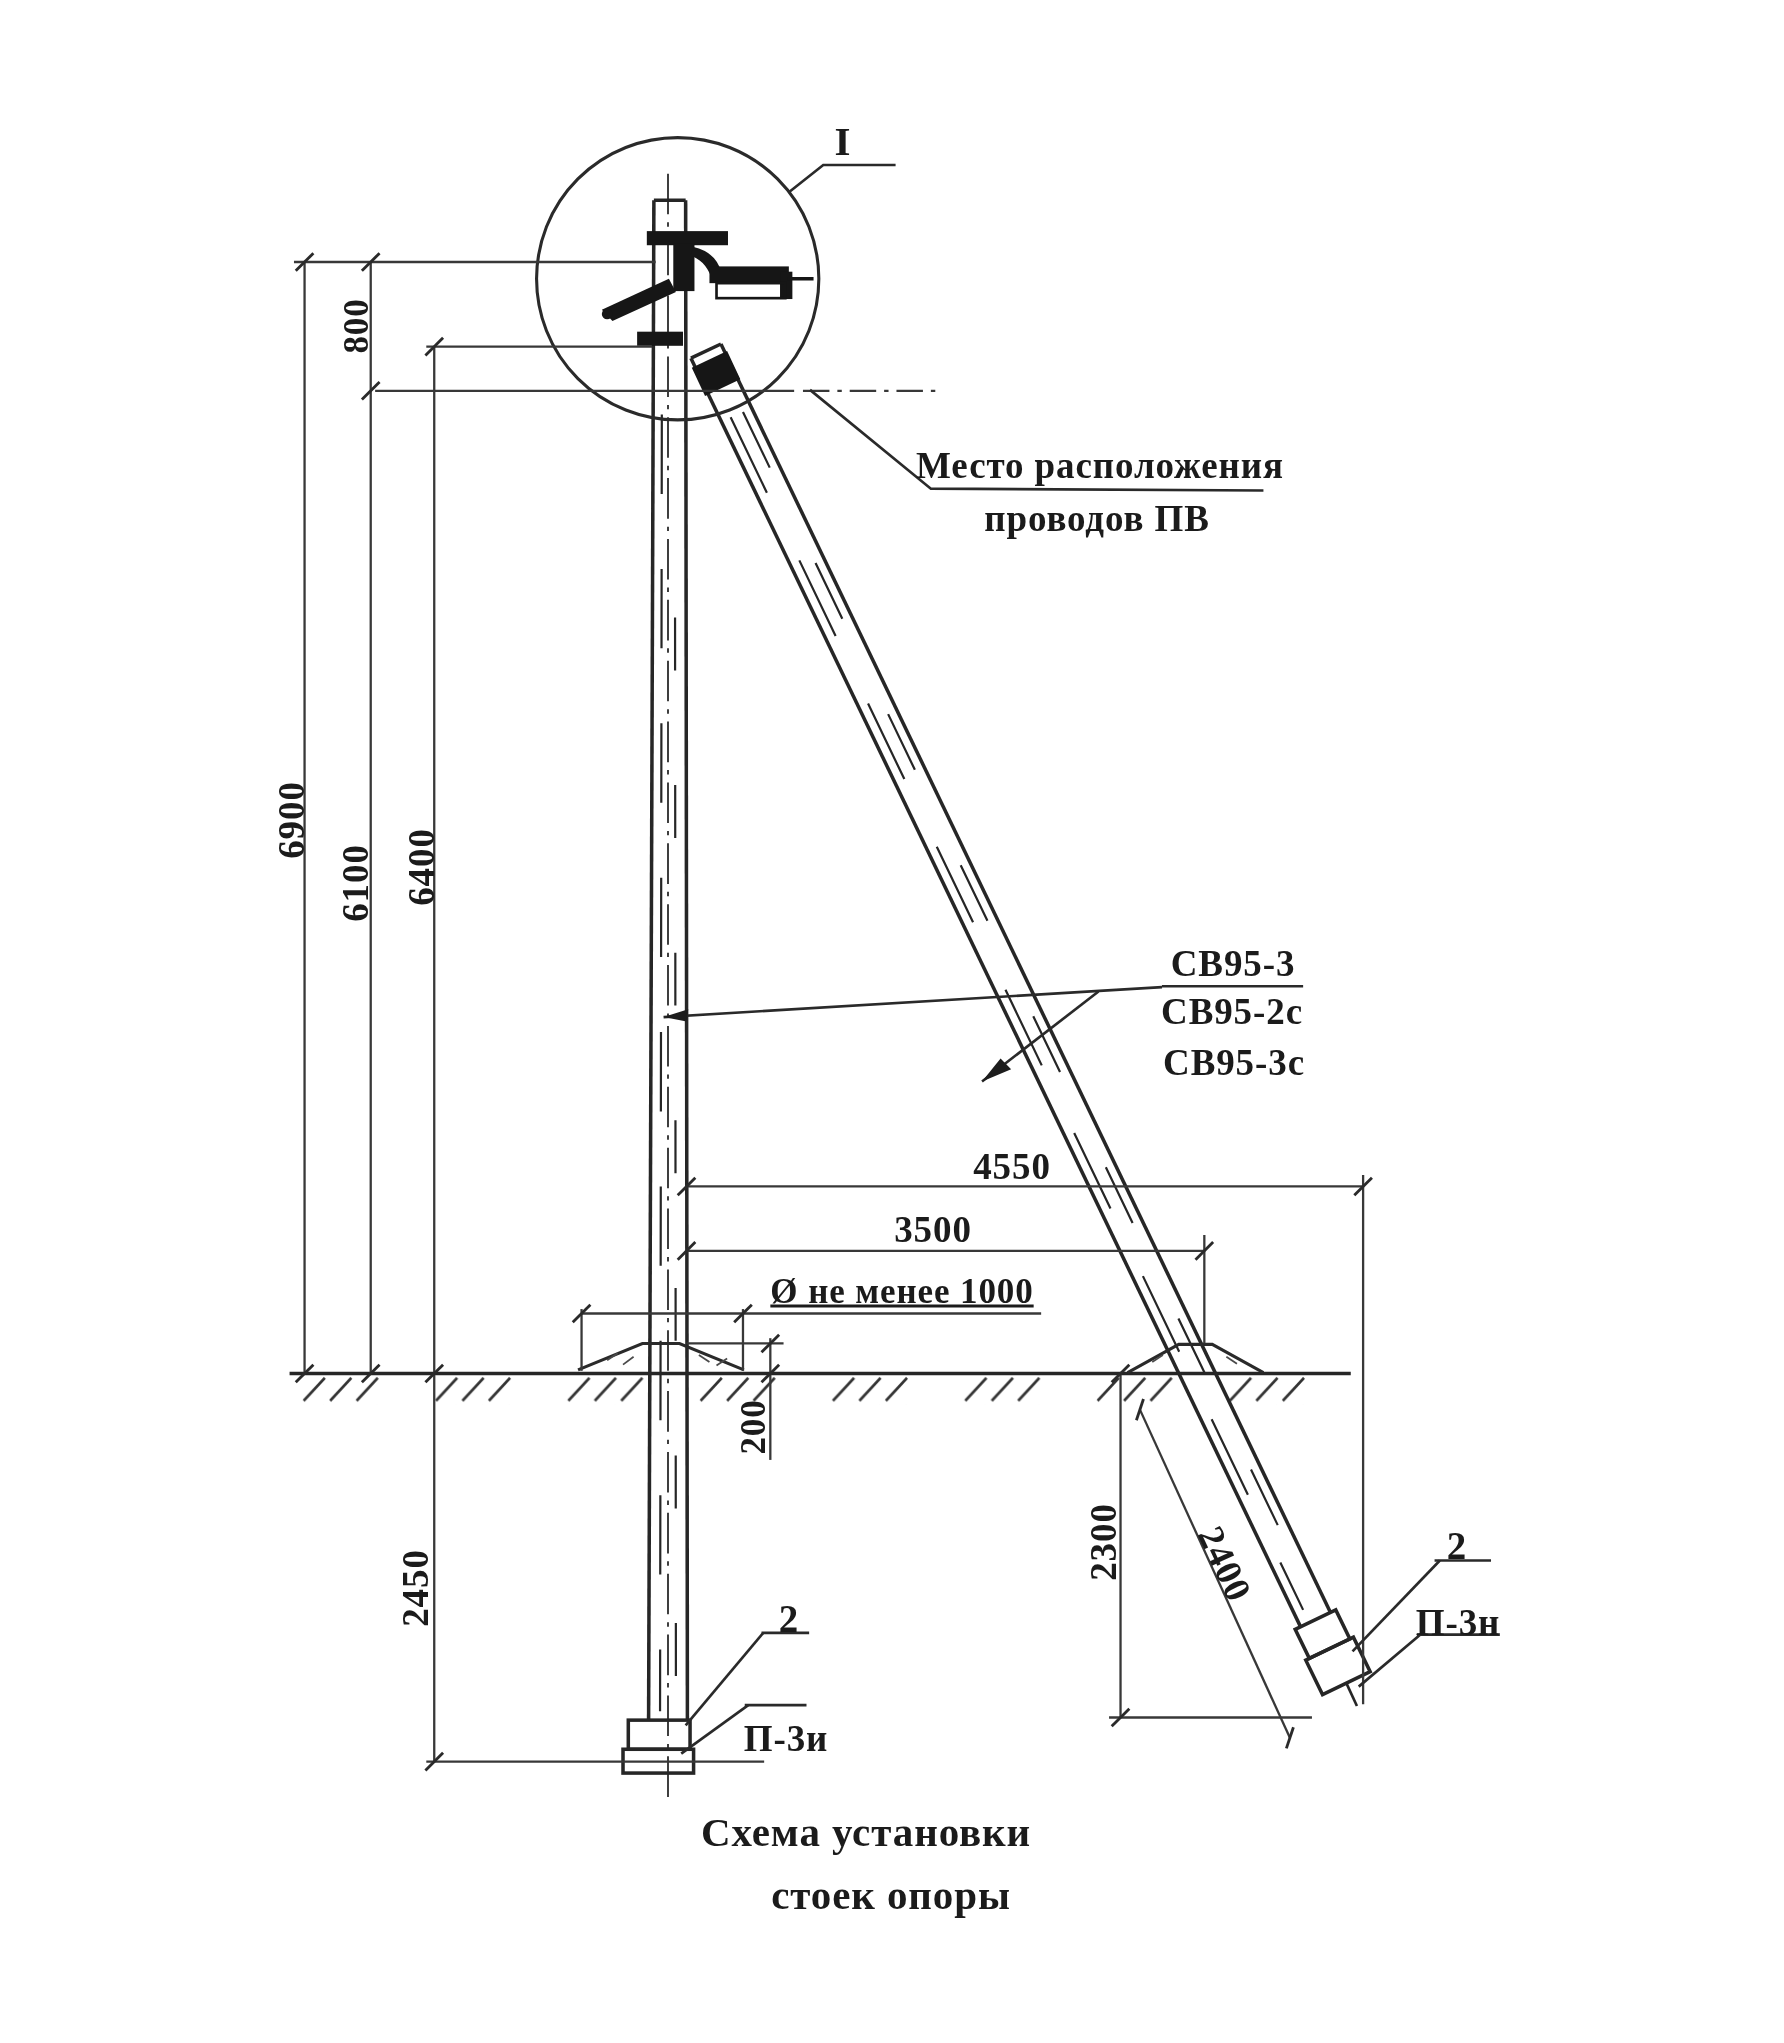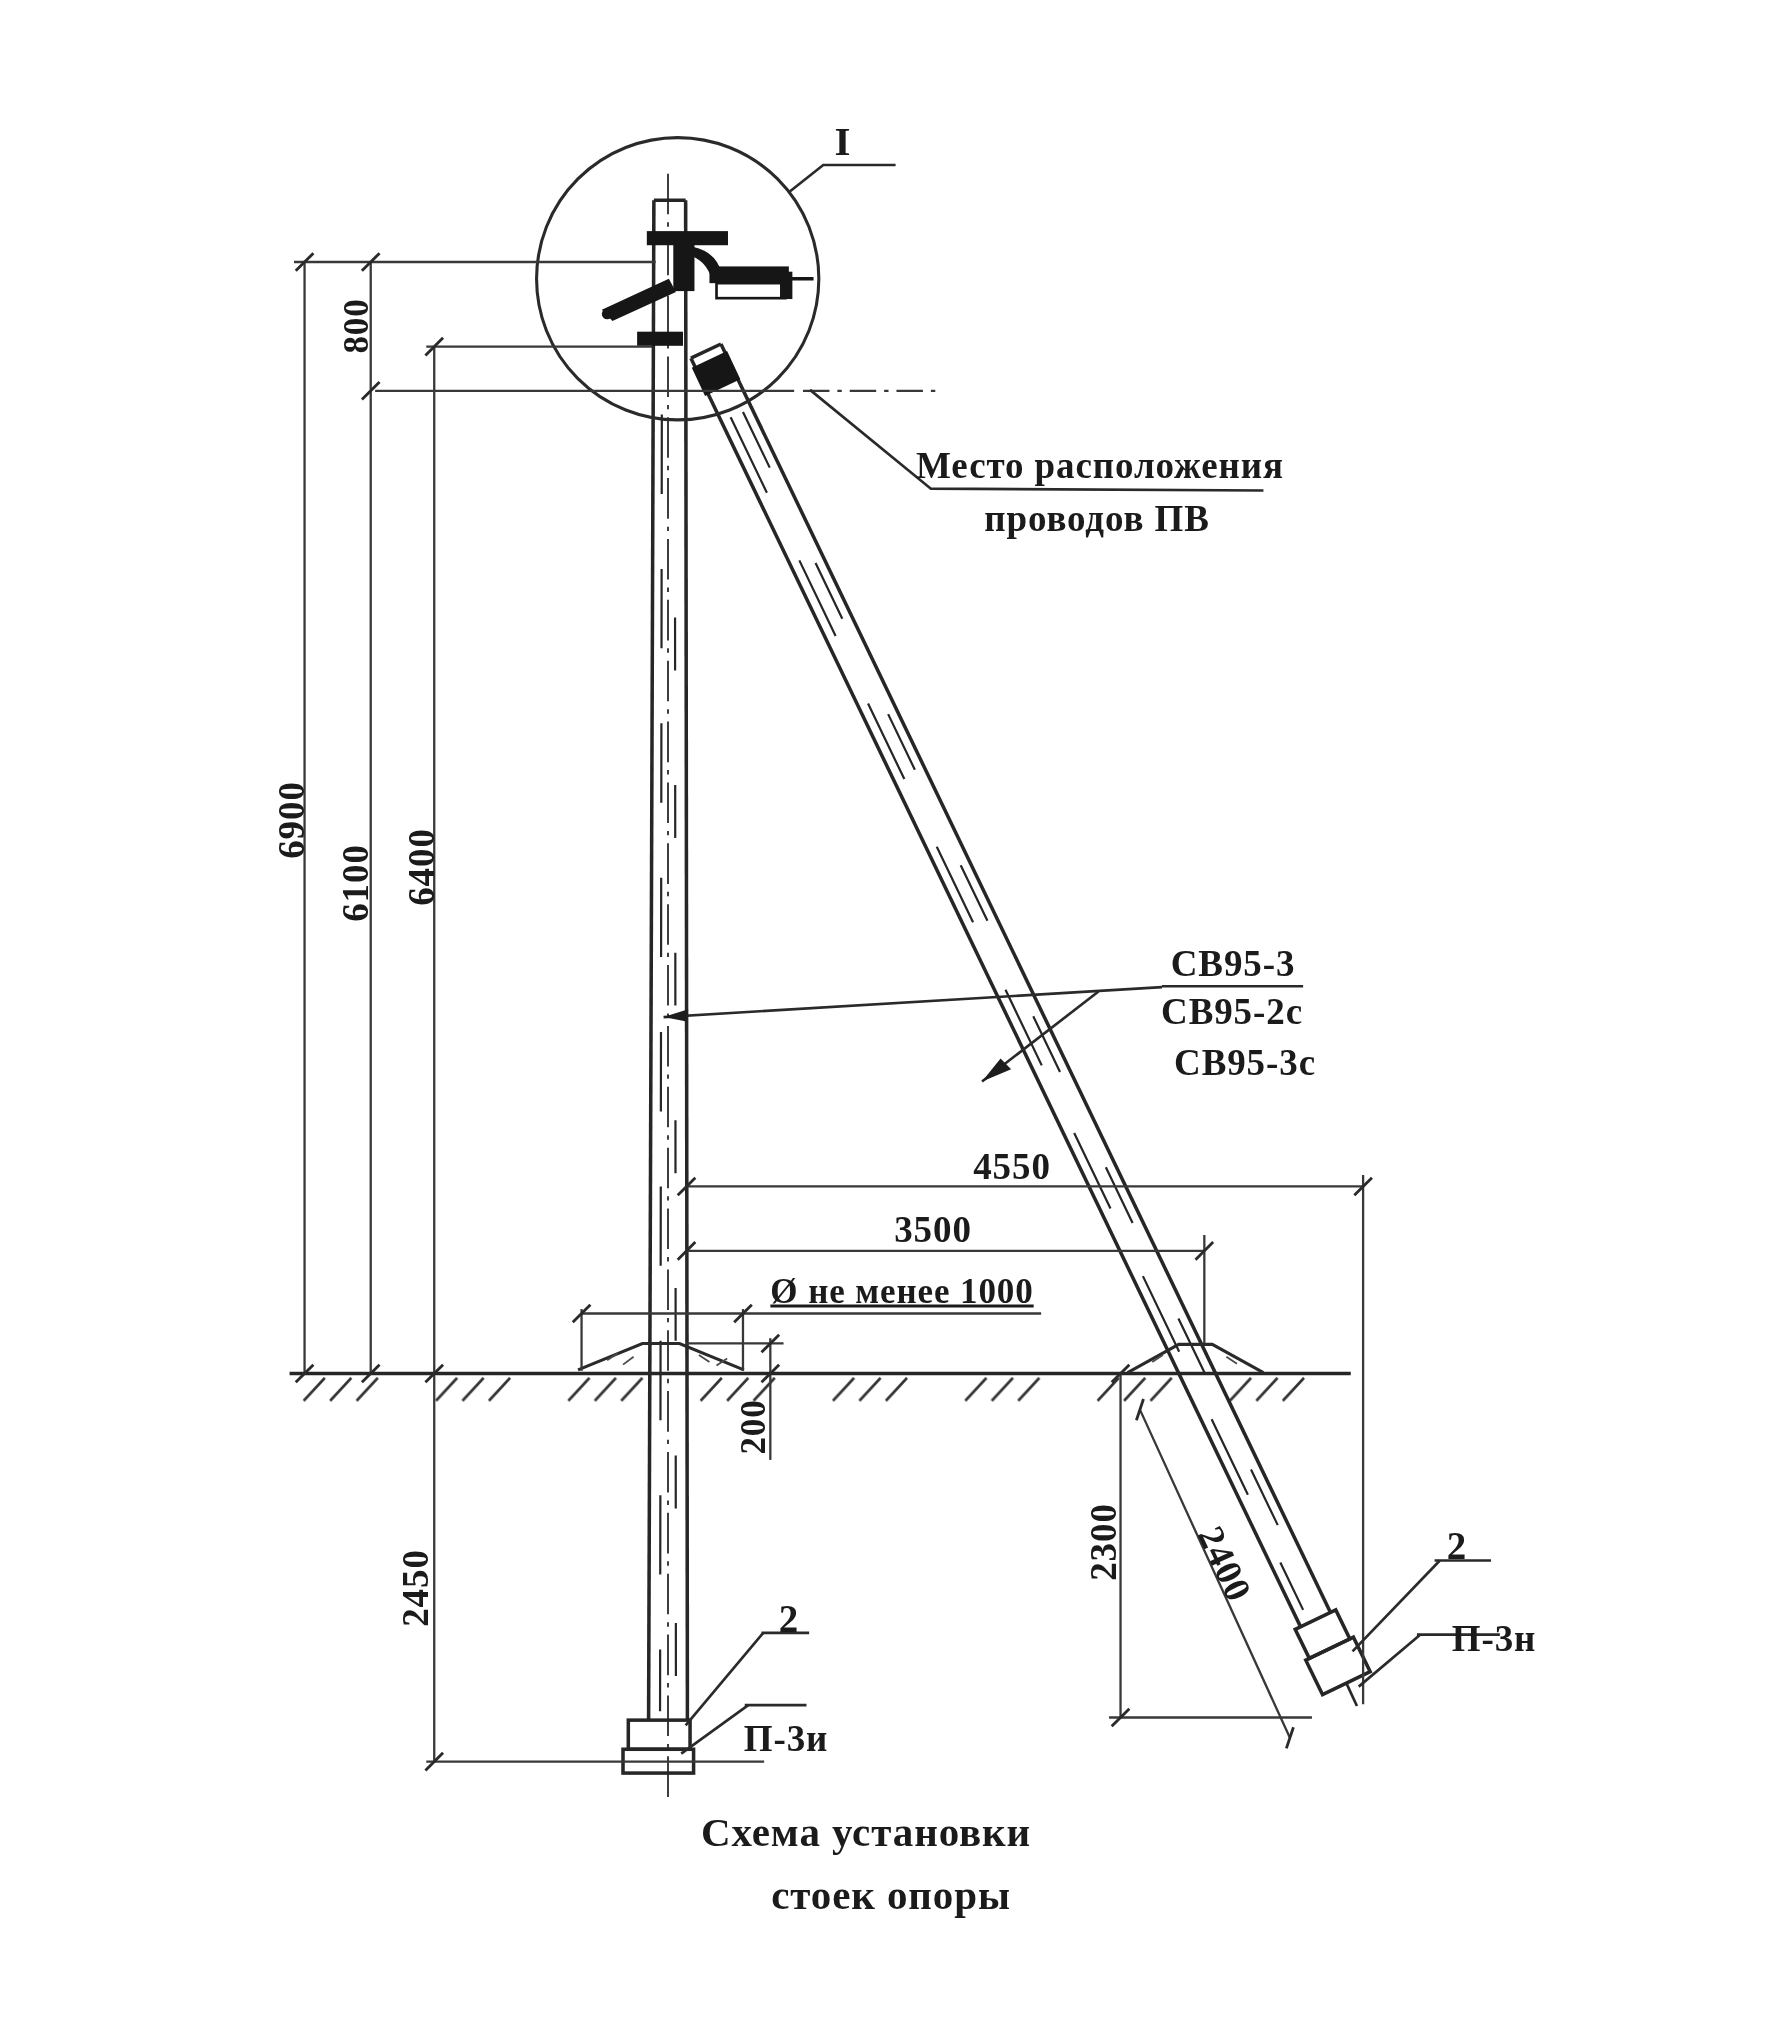--- a/index.html
+++ b/index.html
@@ -186,37 +186,37 @@
     </g>
   </svg>
 
   <div class="lbl s46" style="left:843px;top:141px;">I</div>
 
   <div class="lbl s42" style="left:1100px;top:465px;">Место расположения</div>
   <div class="lbl s42" style="left:1097px;top:518px;">проводов ПВ</div>
 
   <div class="lbl s42" style="left:1233px;top:963px;">СВ95-3</div>
   <div class="lbl s42" style="left:1232px;top:1011px;">СВ95-2с</div>
-  <div class="lbl s42" style="left:1234px;top:1062px;margin-left:11px;">СВ95-3с</div>
+  <div class="lbl s42" style="left:1234px;top:1062px;">СВ95-3с</div>
 
   <div class="lbl s42" style="left:1012px;top:1166px;">4550</div>
   <div class="lbl s42" style="left:933px;top:1229px;font-family:Liberation Serif, serif;">3500</div>
   <div class="lbl s40" style="left:902px;top:1291px;text-decoration:underline;">Ø не менее 1000</div>
 
   <div class="lbl s40 rotccw" style="left:356px;top:326px;">800</div>
   <div class="lbl s42 rotccw" style="left:291px;top:820px;">6900</div>
   <div class="lbl s42 rotccw" style="left:355px;top:883px;">6100</div>
   <div class="lbl s42 rotccw" style="left:421px;top:867px;">6400</div>
   <div class="lbl s40 rotccw" style="left:753px;top:1427px;">200</div>
   <div class="lbl s42 rotccw" style="left:415px;top:1588px;">2450</div>
   <div class="lbl s42 rotccw" style="left:1103px;top:1542px;">2300</div>
   <div class="lbl s42 rot65" style="left:1225px;top:1564px;">2400</div>
 
   <div class="lbl s44" style="left:789px;top:1618px;">2</div>
   <div class="lbl s42" style="left:786px;top:1690px;margin-top:48px;">П-3и</div>
   <div class="lbl s44" style="left:1457px;top:1545px;">2</div>
-  <div class="lbl s42" style="left:1494px;top:1622px;margin-top:16px;">П-3н</div>
+  <div class="lbl s42" style="left:1458px;top:1622px;">П-3н</div>
 
   <div class="lbl s46" style="left:866px;top:1832px;">Схема установки</div>
   <div class="lbl s46" style="left:867px;top:1895px;margin-left:24px;">стоек опоры</div>
 
 </div>
 
 
 </body></html>

